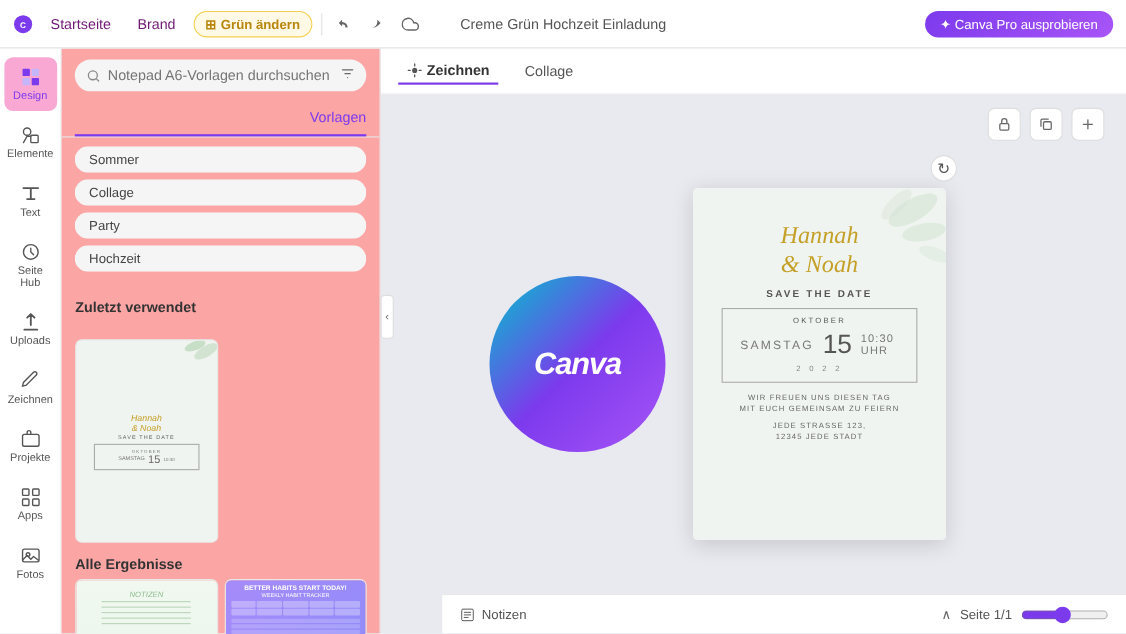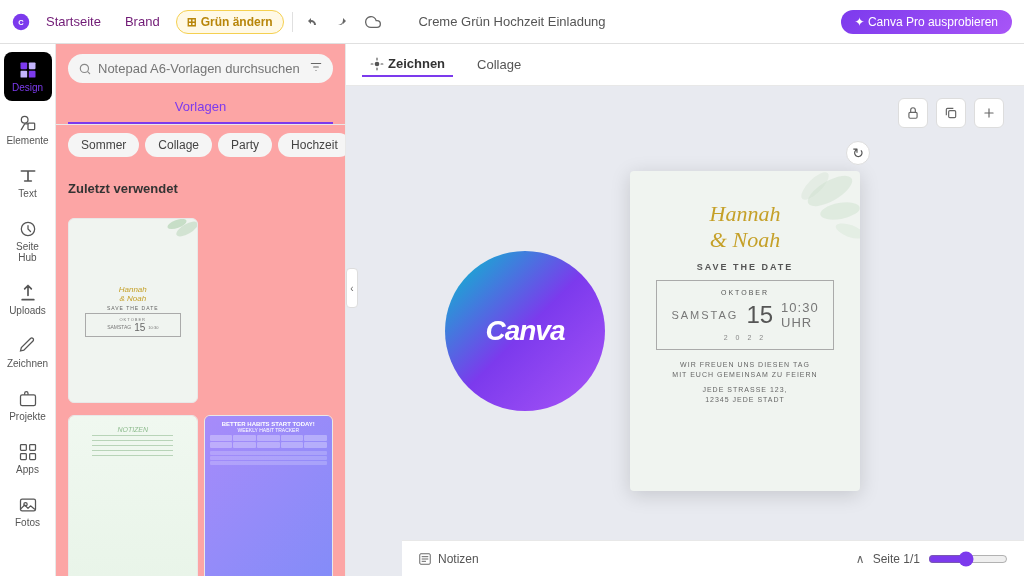--- a/index.html
+++ b/index.html
@@ -22,36 +22,36 @@
     .undo-redo { display: flex; gap: 4px; }
     .icon-btn { background: none; border: none; cursor: pointer; padding: 4px; border-radius: 4px; color: #666; display: flex; align-items: center; }
     .size-btn { background: #fff9e6; border: 1px solid #f5d050; border-radius: 20px; padding: 4px 10px; font-size: 12px; font-weight: 600; color: #b8860b; cursor: pointer; display: flex; align-items: center; gap: 4px; }
 
     
     .main { display: flex; height: calc(576px - 44px); }
 
     
     .left-sidebar { width: 56px; background: #fff; border-right: 1px solid #e8e8e8; display: flex; flex-direction: column; align-items: center; padding: 8px 0; gap: 4px; }
     .sidebar-item { display: flex; flex-direction: column; align-items: center; gap: 2px; padding: 8px 4px; border-radius: 8px; cursor: pointer; width: 48px; }
-    .sidebar-item.active { background: #000000; }
+    .sidebar-item.active { background: #f9a8d4; }
     .sidebar-item svg { width: 20px; height: 20px; }
     .sidebar-label { font-size: 10px; color: #555; text-align: center; }
     .sidebar-item.active .sidebar-label { color: #7c3aed; }
 
     
     .panel { width: 290px; background: #fca5a5; border-right: 1px solid #e8e8e8; display: flex; flex-direction: column; overflow: hidden; }
     .panel-search { padding: 10px 12px 8px; }
     .search-bar { display: flex; align-items: center; background: #f5f5f5; border-radius: 20px; padding: 6px 10px; gap: 6px; }
     .search-bar input { background: none; border: none; outline: none; font-size: 13px; flex: 1; color: #333; }
     .search-bar svg { color: #888; width: 14px; height: 14px; flex-shrink: 0; }
     .filter-btn { background: none; border: none; cursor: pointer; padding: 0; color: #666; }
     .panel-tabs { display: flex; border-bottom: 1px solid #e8e8e8; padding: 0 12px; }
-    .panel-tab { flex: 1; padding: 8px 0; text-align: center; font-size: 13px; font-weight: 500; color: #666; cursor: pointer; border-bottom: 2px solid transparent; }
+    .panel-tab { flex: 1; padding: 8px 0; text-align: right; font-size: 13px; font-weight: 500; color: #666; cursor: pointer; border-bottom: 2px solid transparent; }
     .panel-tab.active { color: #7c3aed; border-bottom-color: #7c3aed; }
-    .tag-row { display: flex; gap: 6px; padding: 8px 12px; overflow-x: auto; }
+    .tag-row { display: flex; gap: 6px; padding: 8px 12px; overflow-x: auto; flex-direction: column; }
     .tag-row::-webkit-scrollbar { display: none; }
     .tag { background: #f5f5f5; border-radius: 20px; padding: 4px 12px; font-size: 12px; color: #444; cursor: pointer; white-space: nowrap; border: 1px solid transparent; }
     .panel-content { flex: 1; overflow-y: auto; padding: 8px 12px; }
     .panel-content::-webkit-scrollbar { width: 4px; }
     .panel-content::-webkit-scrollbar-thumb { background: #ddd; border-radius: 2px; }
     .section-title { font-size: 13px; font-weight: 600; color: #333; margin: 8px 0 22px; }
     .template-grid { display: grid; grid-template-columns: 1fr 1fr; gap: 6px; margin-bottom: 12px; }
     .template-thumb { border-radius: 6px; overflow: hidden; cursor: pointer; border: 1px solid #e8e8e8; aspect-ratio: 0.7; background: #f9f9f9; position: relative; }
 
     
@@ -82,21 +82,21 @@
     
     .invitation-card { width: 230px; height: 320px; background: #f0f4f0; border-radius: 4px; box-shadow: 0 4px 20px rgba(0,0,0,0.15); position: relative; overflow: hidden; display: flex; flex-direction: column; align-items: center; padding: 20px 16px; }
     .inv-leaves { position: absolute; top: 0; right: 0; width: 100px; height: 100px; opacity: 0.4; }
     .inv-names { font-size: 22px; font-style: italic; color: #c5a028; text-align: center; line-height: 1.2; margin-top: 10px; z-index: 1; font-family: Georgia, serif; }
     .inv-save { font-size: 9px; letter-spacing: 2px; color: #555; margin: 8px 0; z-index: 1; font-weight: 600; }
     .inv-box { border: 1px solid #aaa; padding: 8px 16px; width: 90%; z-index: 1; }
     .inv-month { font-size: 7px; letter-spacing: 2px; color: #555; text-align: center; margin-bottom: 4px; }
     .inv-date-row { display: flex; align-items: center; justify-content: center; gap: 8px; }
     .inv-day { font-size: 11px; letter-spacing: 2px; color: #777; }
     .inv-num { font-size: 24px; color: #555; font-weight: 300; }
-    .inv-time { font-size: 13px; color: #777; letter-spacing: 1px; }
+    .inv-time { font-size: 10px; color: #777; letter-spacing: 1px; }
     .inv-year { font-size: 7px; letter-spacing: 3px; color: #888; text-align: center; margin-top: 4px; }
     .inv-desc { font-size: 7px; letter-spacing: 1px; color: #666; text-align: center; margin-top: 10px; line-height: 1.5; z-index: 1; }
     .inv-addr { font-size: 7px; letter-spacing: 1px; color: #666; text-align: center; margin-top: 4px; line-height: 1.4; z-index: 1; }
 
     
     .rotate-handle { position: absolute; top: -30px; right: -10px; background: #fff; border: 1px solid #ddd; border-radius: 50%; width: 24px; height: 24px; display: flex; align-items: center; justify-content: center; cursor: pointer; color: #555; font-size: 14px; }
 
     .add-page-btn { position: absolute; bottom: 40px; left: 50%; transform: translateX(-50%); background: #fff; border: 1px solid #ddd; border-radius: 20px; padding: 6px 16px; font-size: 12px; color: #555; cursor: pointer; display: flex; align-items: center; gap: 4px; }
 
     
@@ -279,20 +279,21 @@
               <div style="display:flex;align-items:center;justify-content:center;gap:3px;">
                 <span style="font-size:5px;color:#777;">SAMSTAG</span>
                 <span style="font-size:10px;color:#666;">15</span>
                 <span style="font-size:4px;color:#777;">10:30</span>
               </div>
             </div>
           </div>
         </div>
       </div>
 
+      <div class="section-title panel-section-all">Alle Ergebnisse</div>
       <div class="template-grid">
 
         <div class="template-thumb" style="background:#f0f8f0;">
           <div class="tmpl-notepad">
             <div class="tmpl-notepad-title">NOTIZEN</div>
             <div class="tmpl-notepad-line"></div>
             <div class="tmpl-notepad-line"></div>
             <div class="tmpl-notepad-line"></div>
             <div class="tmpl-notepad-line"></div>
             <div class="tmpl-notepad-line"></div>

